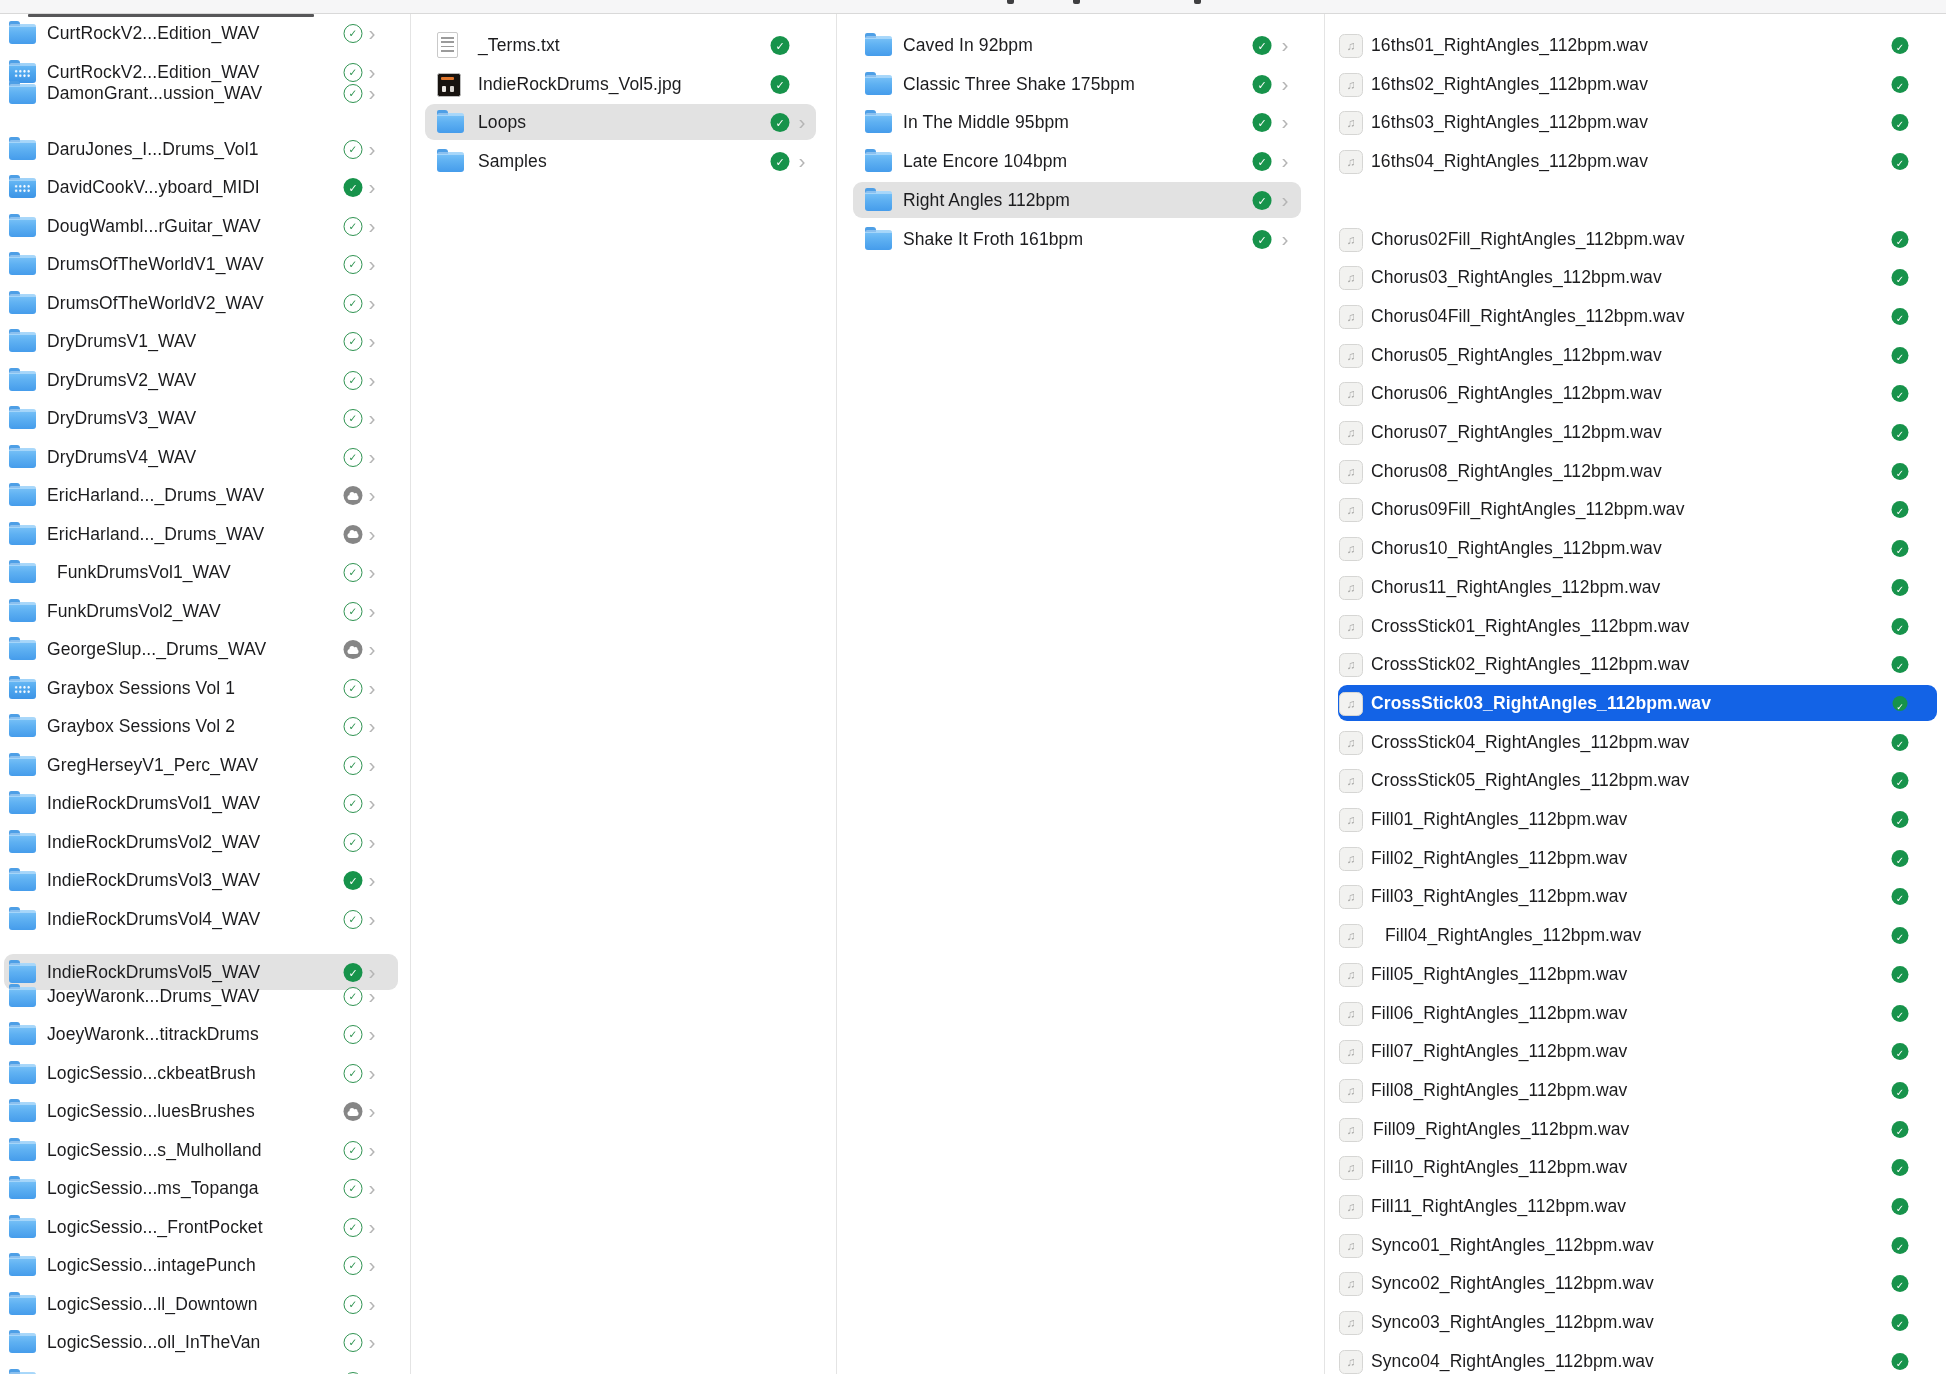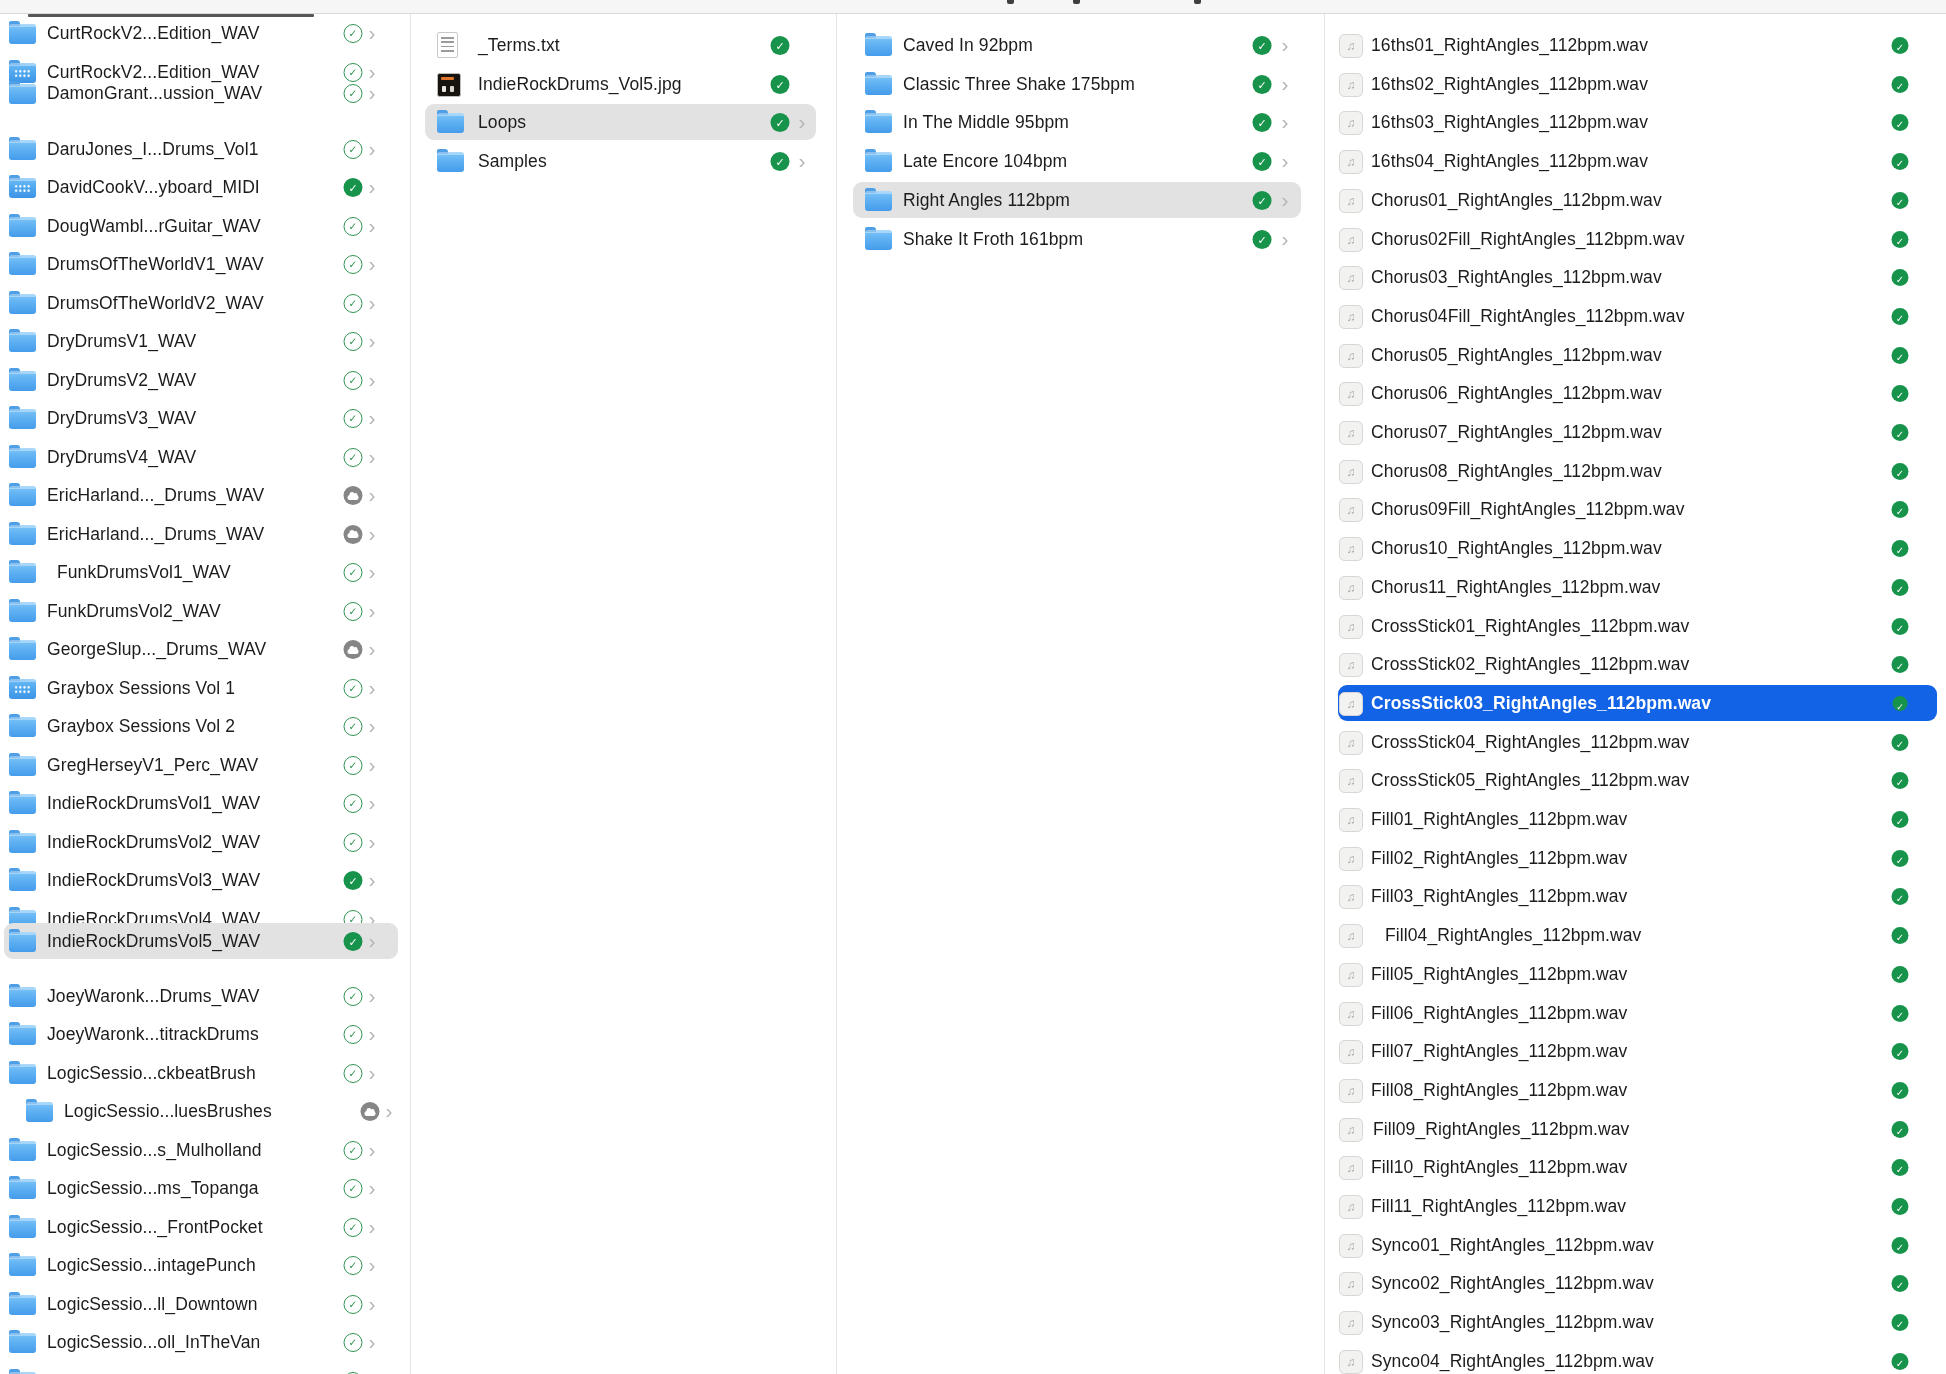--- a/index.html
+++ b/index.html
@@ -270,21 +270,21 @@
       <span class="lbl" style="left: 47px;">IndieRockDrumsVol3_WAV</span>
       <span class="badge b19 check-filled" style="left: 353px;"></span>
       <span class="chev" style="left: 372px;">›</span>
     </div>
     <div class="row" style="top: 885.5px;">
       <span class="ic folder" style="left: 9px;"></span>
       <span class="lbl" style="left: 47px;">IndieRockDrumsVol4_WAV</span>
       <span class="badge b19 check-outline" style="left: 353px;"></span>
       <span class="chev" style="left: 372px;">›</span>
     </div>
-    <div class="row sel-gray" style="top: 908px; padding-left: 48px;">
+    <div class="row sel-gray" style="top: 939px; padding-left: 48px;">
       <div class="pill gray" style="left: 4px; right: auto; width: 394px;"></div>
       <span class="ic folder" style="left: 9px;"></span>
       <span class="lbl" style="left: 47px;">IndieRockDrumsVol5_WAV</span>
       <span class="badge b19 check-filled" style="left: 353px;"></span>
       <span class="chev" style="left: 372px;">›</span>
     </div>
     <div class="row" style="top: 962.5px;">
       <span class="ic folder" style="left: 9px;"></span>
       <span class="lbl" style="left: 47px;">JoeyWaronk...Drums_WAV</span>
       <span class="badge b19 check-outline" style="left: 353px;"></span>
@@ -295,21 +295,21 @@
       <span class="lbl" style="left: 47px;">JoeyWaronk...titrackDrums</span>
       <span class="badge b19 check-outline" style="left: 353px;"></span>
       <span class="chev" style="left: 372px;">›</span>
     </div>
     <div class="row" style="top: 1039.5px;">
       <span class="ic folder" style="left: 9px;"></span>
       <span class="lbl" style="left: 47px;">LogicSessio...ckbeatBrush</span>
       <span class="badge b19 check-outline" style="left: 353px;"></span>
       <span class="chev" style="left: 372px;">›</span>
     </div>
-    <div class="row" style="top: 1078px; margin-left: 17px;">
+    <div class="row" style="top: 1078px;">
       <span class="ic folder" style="left: 9px;"></span>
       <span class="lbl" style="left: 47px;">LogicSessio...luesBrushes</span>
       <span class="badge b19 cloud" style="left: 353px;">
         <span class="cloud-shape"></span>
       </span>
       <span class="chev" style="left: 372px;">›</span>
     </div>
     <div class="row" style="top: 1116.5px;">
       <span class="ic folder" style="left: 9px;"></span>
       <span class="lbl" style="left: 47px;">LogicSessio...s_Mulholland</span>
@@ -434,25 +434,20 @@
     <div class="row" style="top: 89.4px;">
       <span class="ic audio-file" style="left: 14px;"></span>
       <span class="lbl" style="left: 46px;">16ths03_RightAngles_112bpm.wav</span>
       <span class="badge b17 check-filled" style="left: 575px;"></span>
     </div>
     <div class="row" style="top: 128.1px;">
       <span class="ic audio-file" style="left: 14px;"></span>
       <span class="lbl" style="left: 46px;">16ths04_RightAngles_112bpm.wav</span>
       <span class="badge b17 check-filled" style="left: 575px;"></span>
     </div>
-    <div class="row" style="top: 166.8px;">
-      <span class="ic audio-file" style="left: 14px;"></span>
-      <span class="lbl" style="left: 46px;">Chorus01_RightAngles_112bpm.wav</span>
-      <span class="badge b17 check-filled" style="left: 575px;"></span>
-    </div>
     <div class="row" style="top: 205.5px;">
       <span class="ic audio-file" style="left: 14px;"></span>
       <span class="lbl" style="left: 46px;">Chorus02Fill_RightAngles_112bpm.wav</span>
       <span class="badge b17 check-filled" style="left: 575px;"></span>
     </div>
     <div class="row" style="top: 244.2px;">
       <span class="ic audio-file" style="left: 14px;"></span>
       <span class="lbl" style="left: 46px;">Chorus03_RightAngles_112bpm.wav</span>
       <span class="badge b17 check-filled" style="left: 575px;"></span>
     </div>

